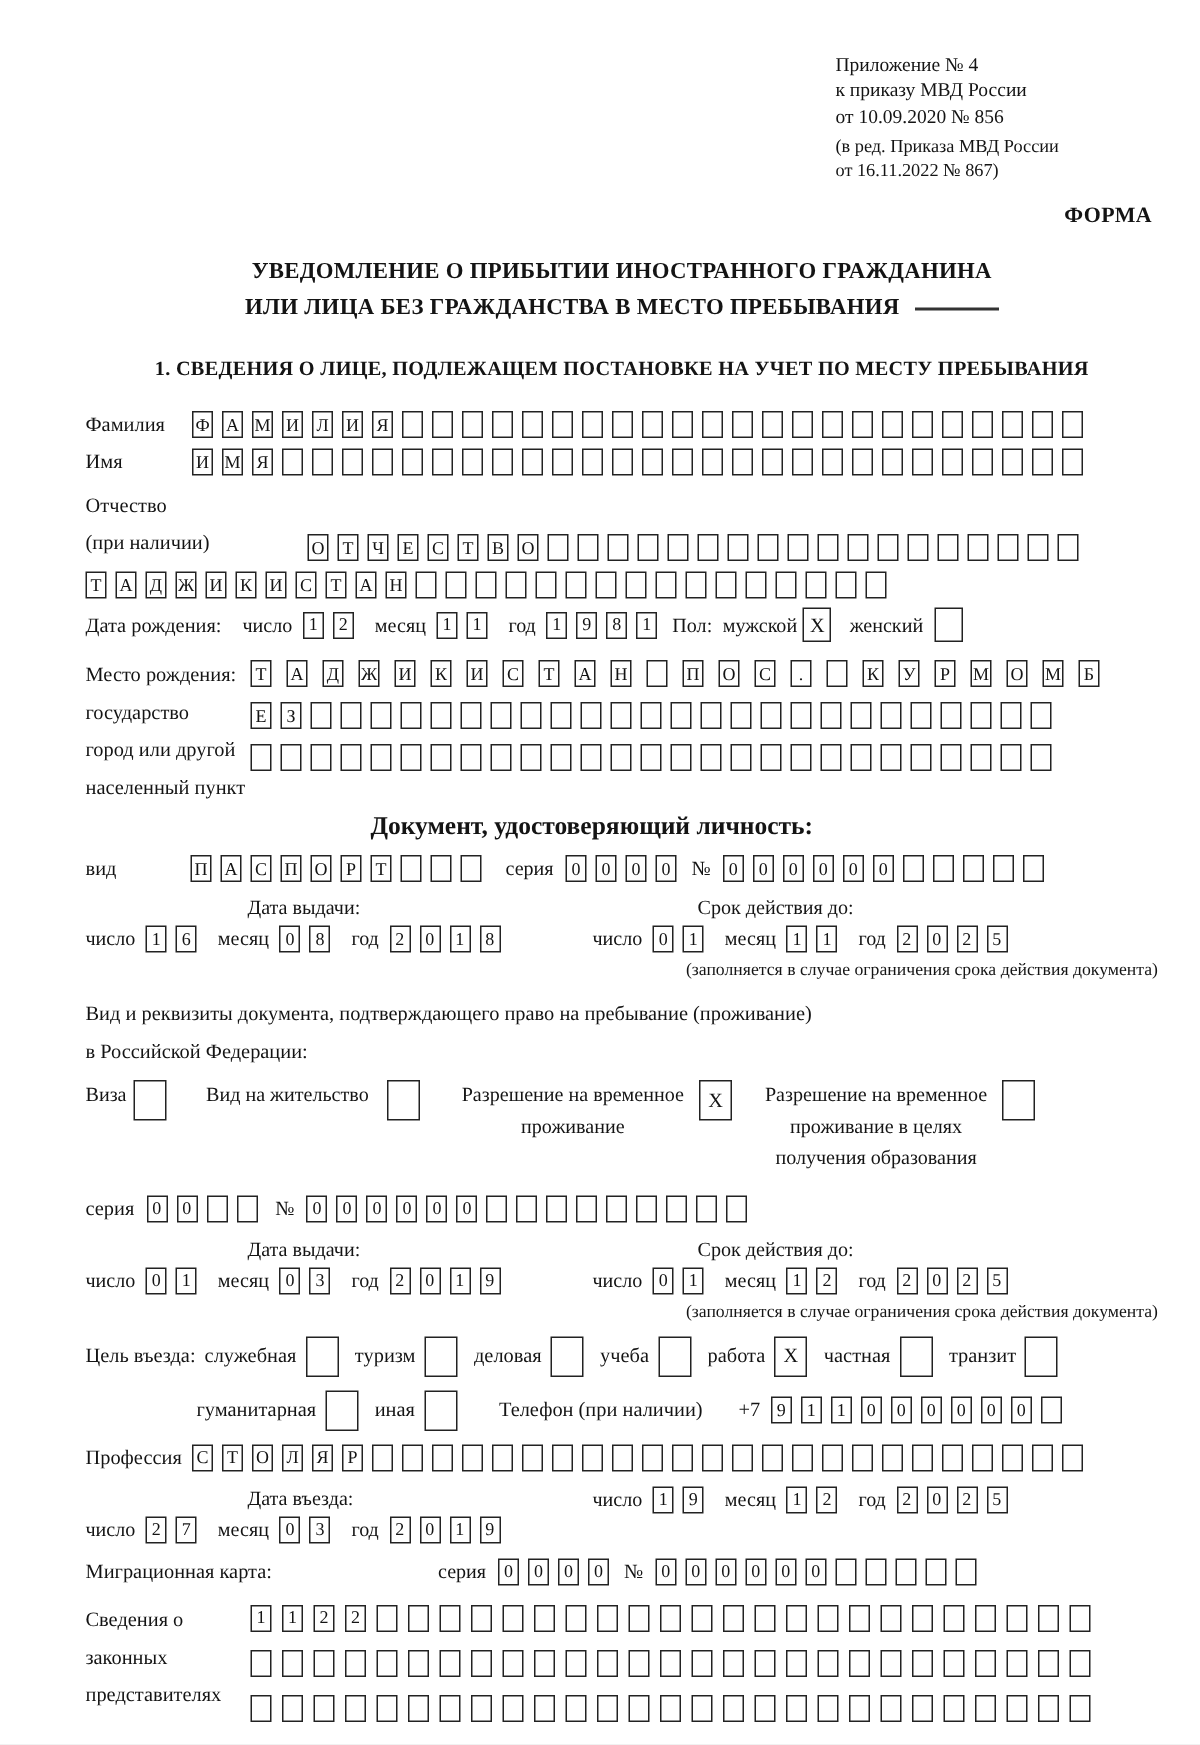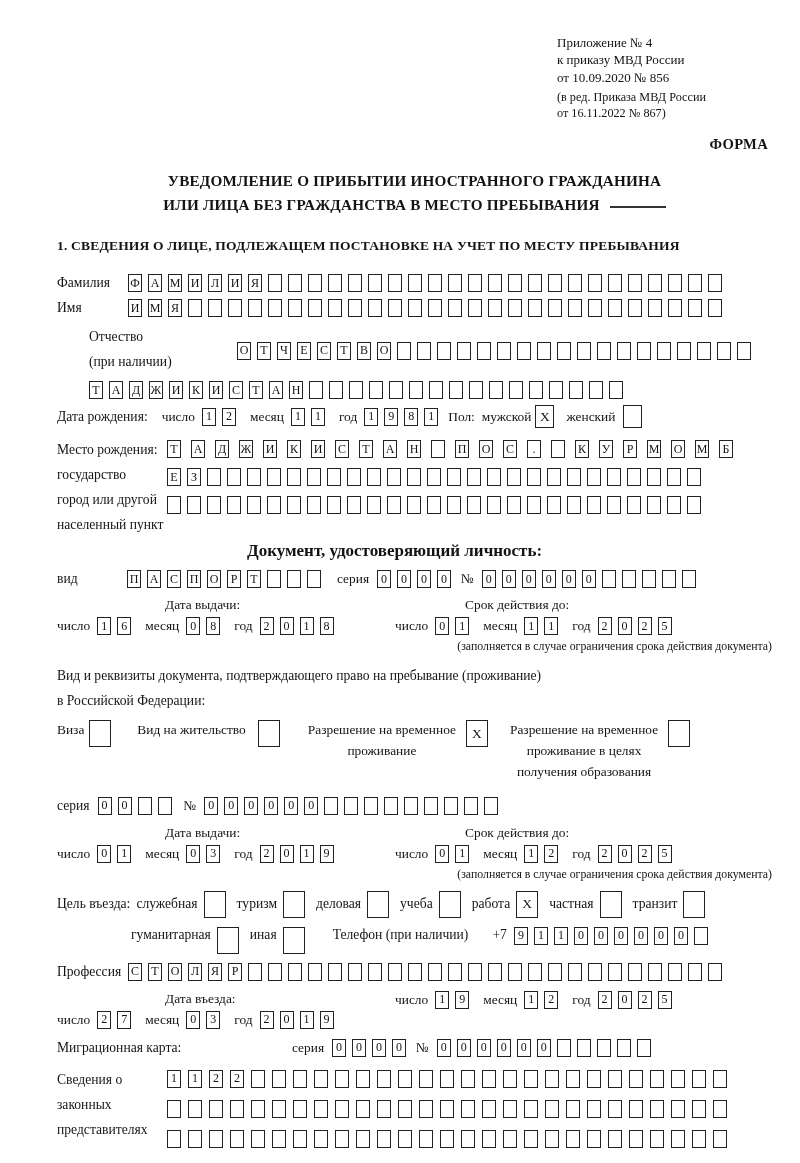--- a/index.html
+++ b/index.html
@@ -8,24 +8,24 @@
     font-family:"Liberation Serif","DejaVu Serif",serif;
     box-sizing:border-box;padding:34px 28px 16px 57px;overflow:hidden;position:relative;
   }
   
   .appendix{margin-left:auto;width:215px;font-size:13px;line-height:1.34;}
   .appendix .ed{font-size:12.2px;margin-top:4px;line-height:1.3;}
   .forma{text-align:right;font-weight:700;font-size:14.6px;margin:14px 4px 0 0;letter-spacing:.3px;}
   
   .title{margin-top:16px;text-align:center;font-weight:700;font-size:15.2px;line-height:1.55;letter-spacing:.2px;}
   .uline{display:inline-block;width:56px;height:0;border-bottom:2.2px solid #333;margin-left:10px;vertical-align:2px;}
-  .sec1{margin-top:22px;margin-bottom:20px;font-weight:700;font-size:13.5px;letter-spacing:.2px;}
+  .sec1{margin-top:22px;margin-bottom:20px;font-weight:700;font-size:13.5px;letter-spacing:.2px;text-align:center;}
   
   .frow{display:flex;align-items:center;margin-bottom:7px;}
-  .frow.top{align-items:center;margin-left:32px;}
+  .frow.top{align-items:flex-end;}
   .flabel{font-size:13.6px;flex:none;}
   .w71{width:71px;} .w148{width:148px;line-height:25px;} .w123{width:123px;line-height:25px;}
   
   .cells{display:inline-flex;gap:6px;flex:none;}
   .cells.wide{gap:10px;}
   .cells.g7{gap:7px;}
   .cell{width:12px;height:16px;border:1.5px solid #222;display:inline-flex;align-items:center;justify-content:center;
         font-size:12px;flex:none;background:#fff;}
   
   .chk{width:17px;height:21px;border:1.5px solid #222;display:inline-flex;align-items:center;justify-content:center;
@@ -49,21 +49,21 @@
   .note-right{text-align:right;font-size:11.8px;margin:4px 0 9px 0;}
   .intro{font-size:13.6px;line-height:1.85;}
   
   .permits{display:flex;align-items:flex-start;margin:7px 0 14px;}
   .pitem{display:flex;align-items:flex-start;}
   .plabel{font-size:13.4px;text-align:center;line-height:1.55;display:flex;flex-direction:column;align-items:center;}
   
   .purpose{display:flex;align-items:center;margin-bottom:9px;}
   .popt-l{font-size:13.6px;margin-right:6px;flex:none;}
   .popt-c{margin-right:11px;}
-  .purpose2{display:flex;align-items:flex-start;margin-left:74px;margin-bottom:9px;}
+  .purpose2{display:flex;align-items:center;margin-left:74px;margin-bottom:9px;}
 </style>
 </head>
 <body>
 
 <div class="page">
 
   <div class="appendix">
     <div>Приложение № 4</div>
     <div>к приказу МВД России</div>
     <div>от 10.09.2020 № 856</div>

